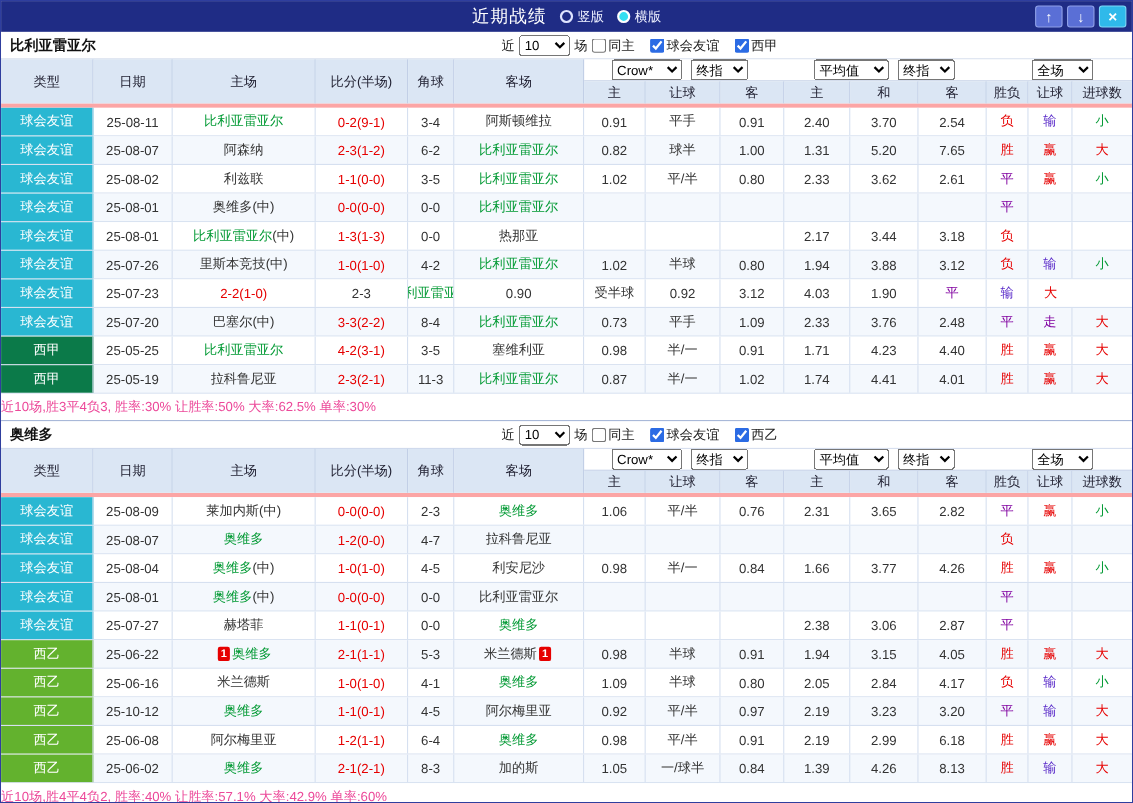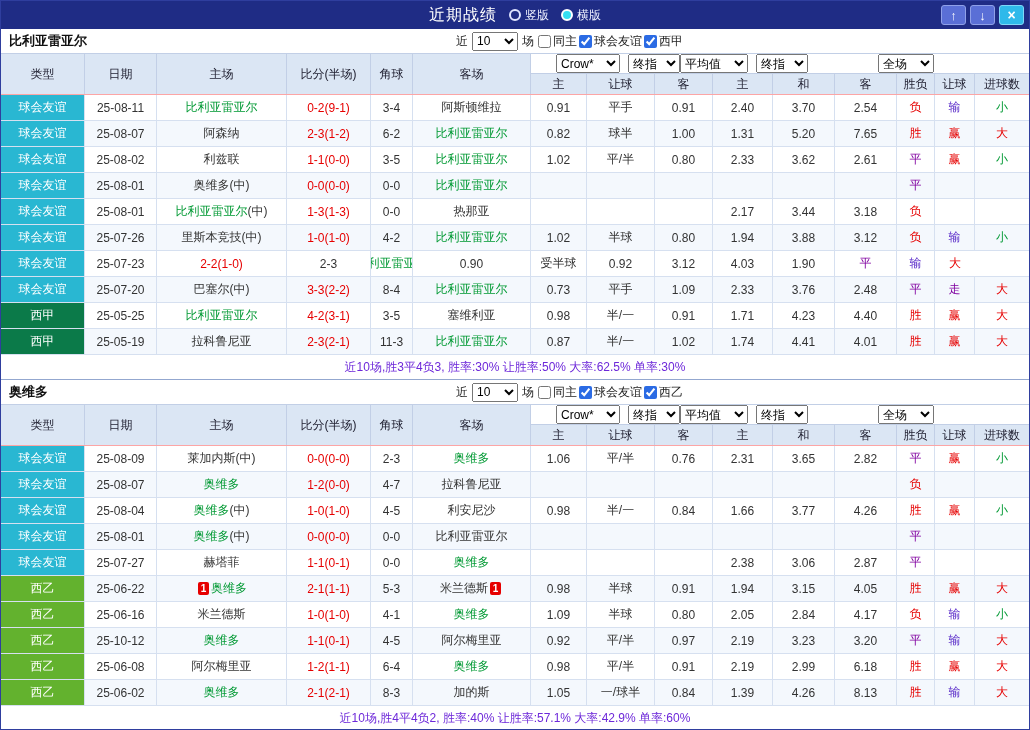--- a/index.html
+++ b/index.html
@@ -16,48 +16,48 @@
   .tb-buttons { position: absolute; right: 5px; top: 4px; display: flex; gap: 4px; }
   .tbtn { width: 25px; height: 20px; border: 1px solid #8fa0e8; background: #5a6fd6; color: #fff; font-size: 13px; font-weight: bold; line-height: 17px; text-align: center; border-radius: 3px; cursor: pointer; }
   .tbtn.close { background: #2fb9ea; border-color: #7fd7f7; font-size: 14px; }
 
   
   :root { --cols: 84px 72px 130px 84px 42px 118px 56px 68px 58px 60px 62px 62px 38px 40px 54px; }
   .sec-title-row { position: relative; height: 24px; background: #fff; }
   .sec-title { position: absolute; left: 8px; top: 0; line-height: 24px; font-weight: bold; font-size: 13px; color: #111; }
   .controls { position: absolute; left: 455px; top: 0; height: 24px; display: flex; align-items: center; gap: 4px; font-size: 12px; color: #222; white-space: nowrap; }
   .controls select { height: 19px; font-size: 12px; width: 46px; }
-  .cbs { display: inline-flex; align-items: center; gap: 2px; }
+  .cbs { display: inline-flex; align-items: center; gap: 14px; }
   .cb { display: inline-flex; align-items: center; gap: 2px; cursor: pointer; }
   .cb input { width: 13px; height: 13px; accent-color: #2b6be4; }
 
-  .thead { display: grid; grid-template-columns: var(--cols); grid-template-rows: 20px 20px; border-top: 1px solid #c2cfe6; border-bottom: 1px solid #fca5a5; }
+  .thead { display: grid; grid-template-columns: var(--cols); grid-template-rows: 20px 20px; border-top: 1px solid #c2cfe6; border-bottom: 4px solid #fca5a5; }
   .th { background: #dbe6f4; font-size: 12px; color: #223; display: flex; align-items: center; justify-content: center; border-right: 1px solid #c2cfe6; overflow: hidden; white-space: nowrap; }
   .th.tall { grid-row: 1 / 3; }
   .th.sub:last-child { border-right: none; }
   .dropstrip { grid-column: 7 / 16; grid-row: 1; background: #fff; display: flex; align-items: center; border-bottom: 1px solid #c2cfe6; }
   .hsel { height: 19px; font-size: 12px; }
   .m0 { width: 64px; margin-left: 25px; }
   .m1 { width: 52px; margin-left: 8px; }
-  .m2 { width: 68px; }
+  .m2 { width: 68px; margin-left: 60px; }
   .m3 { width: 52px; margin-left: 8px; }
   .m4 { width: 56px; margin-left: 70px; }
 
   .tbody .tr { display: grid; grid-template-columns: var(--cols); height: 26px; border-bottom: 1px solid #d6e0f0; background: #fff; }
   .tbody .tr:nth-child(even) { background: #f4f8fd; }
   .td { display: flex; align-items: center; justify-content: center; font-size: 12px; color: #333; border-right: 1px solid #d6e0f0; overflow: hidden; white-space: nowrap; }
   .td:last-child { border-right: none; }
   .td.type { color: #fff; }
   .td.score { color: #e60000; }
   .tname { color: #333; cursor: pointer; }
   .tname.focal { color: #009933; }
   .neutral { color: #333; }
   .badge { display: inline-block; min-width: 11px; height: 13px; line-height: 13px; background: #e60000; color: #fff; font-size: 10px; font-weight: bold; text-align: center; margin: 0 2px; border-radius: 2px; }
 
-  .summary { height: 25px; line-height: 24px; text-align: center; font-size: 12px; color: #6d28d9; border-bottom: 1px solid #93a7cf; background: #fff; }
+  .summary { height: 25px; line-height: 24px; text-align: left; font-size: 12px; color: #ec4899; border-bottom: 1px solid #93a7cf; background: #fff; }
 </style>
 </head>
 <body>
 
 <div class="page">
   <div class="topbar">
     <div class="tb-center">
       <span class="tb-title">近期战绩</span>
       <label class="radio">
         <span class="rdot"></span>

